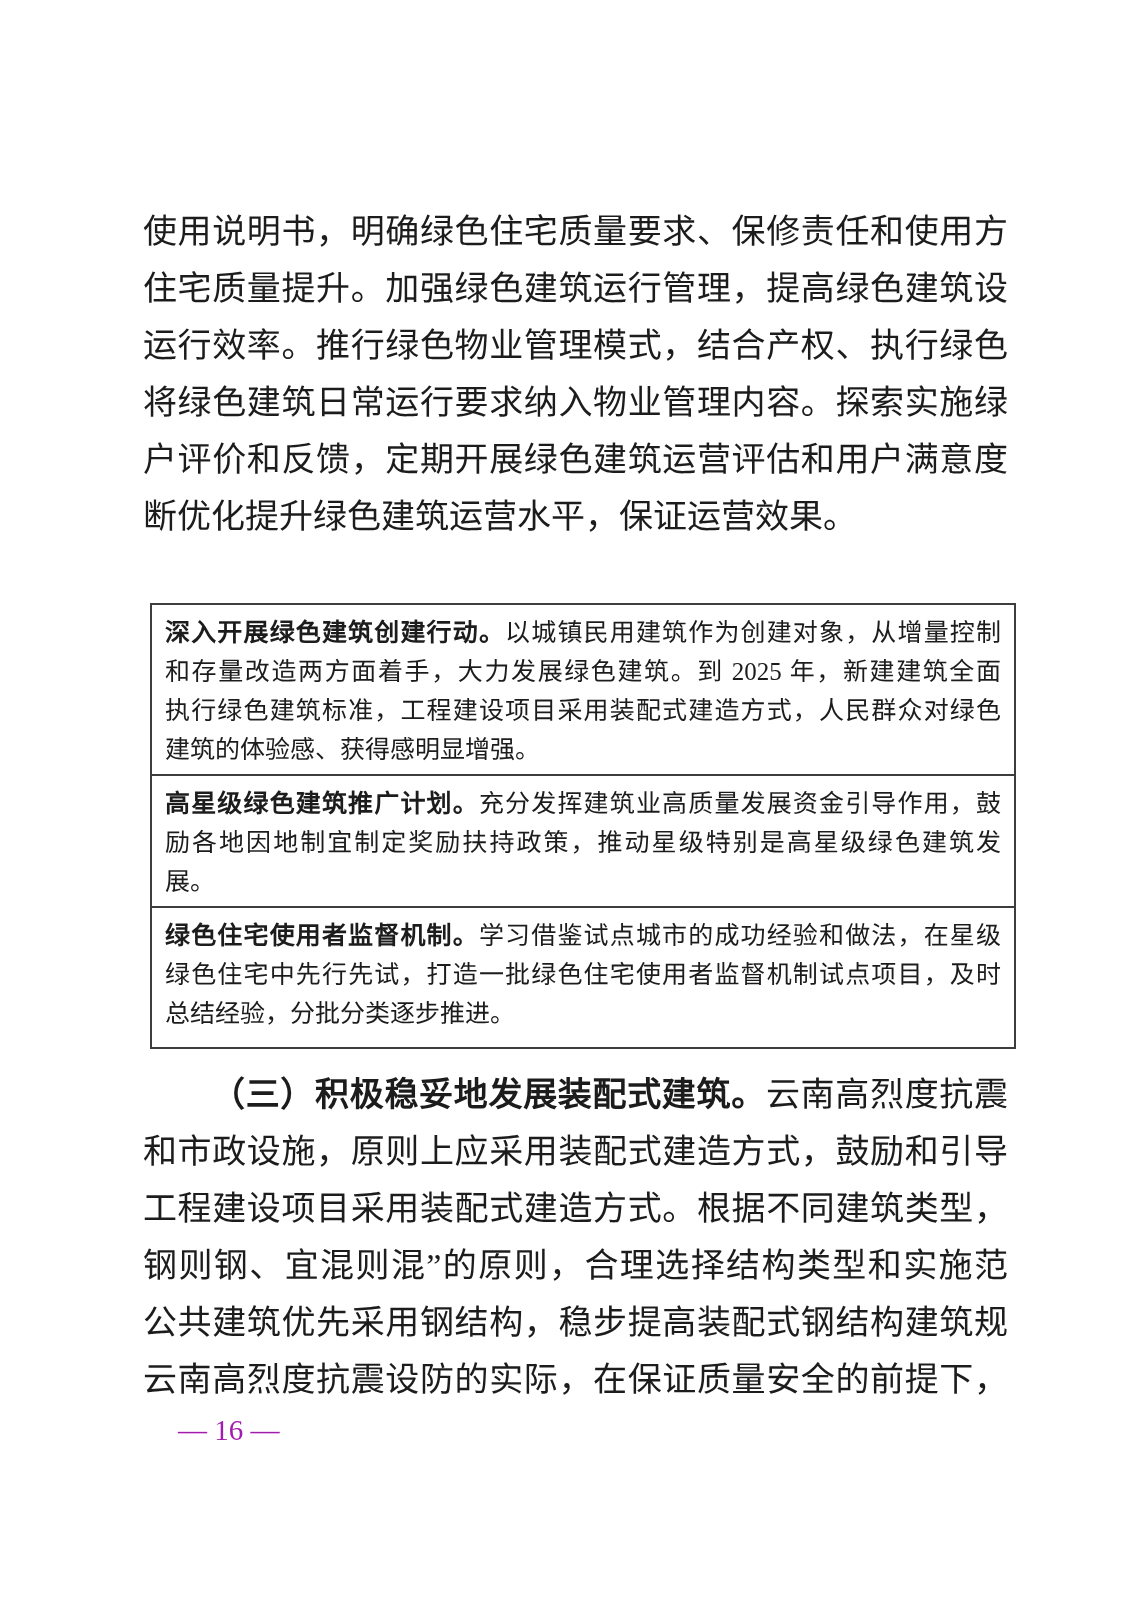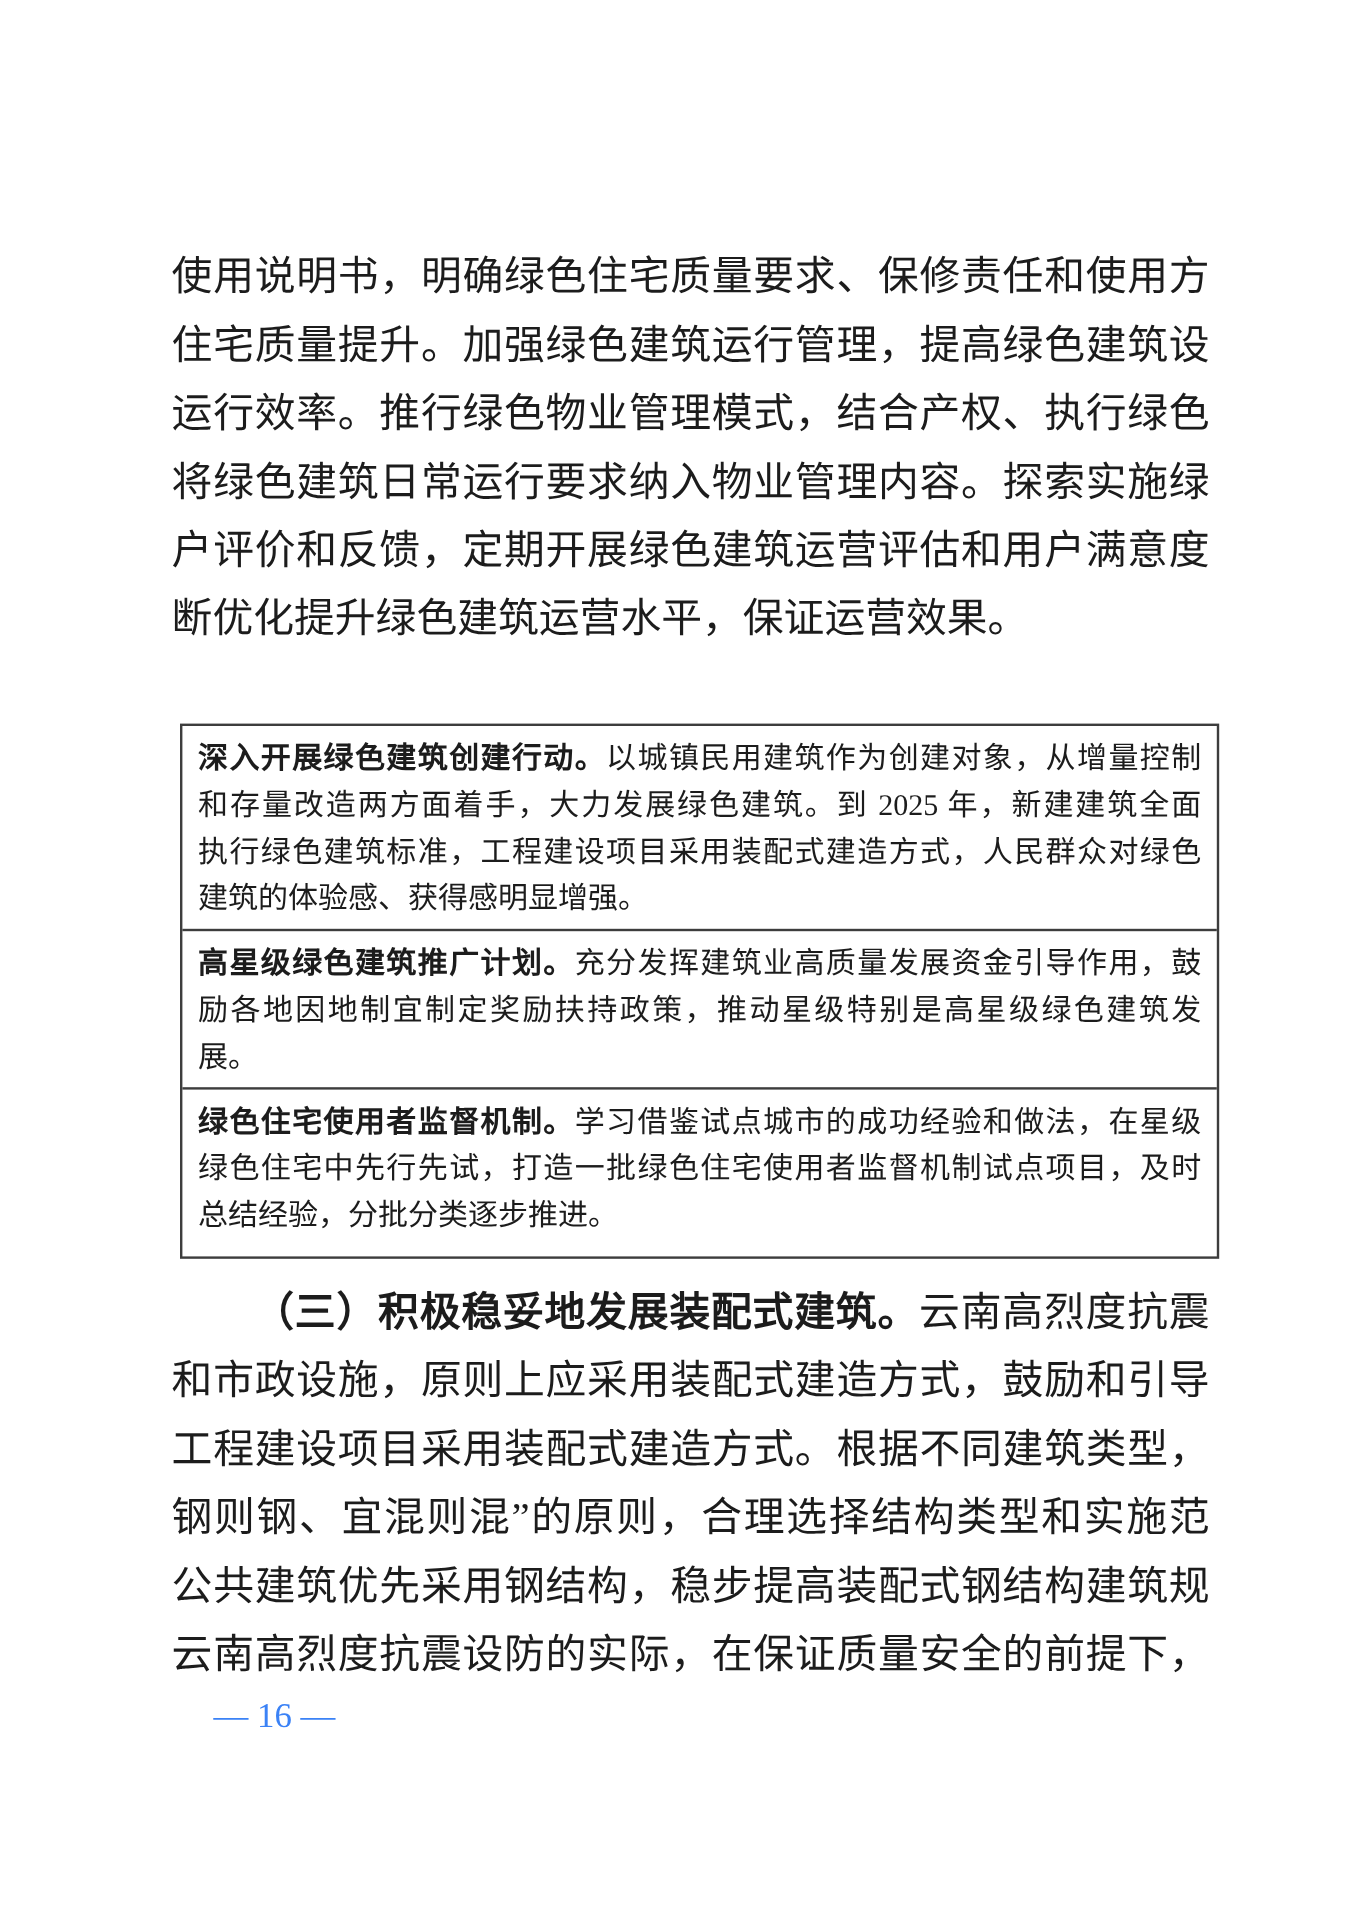--- a/index.html
+++ b/index.html
@@ -79,21 +79,21 @@
     text-align-last: left;
   }
   
   .footer {
     position: absolute;
     top: 1408px;
     left: 178px;
     height: 44px;
     line-height: 44px;
     font-size: 29px;
-    color: #3b82f6;
+    color: #a21caf;
   }
 </style>
 </head>
 <body>
 
 <div class="page">
 
   <div class="para para1">
     <div class="line">使用说明书，明确绿色住宅质量要求、保修责任和使用方式，促进</div>
     <div class="line">住宅质量提升。加强绿色建筑运行管理，提高绿色建筑设施、设备</div>

